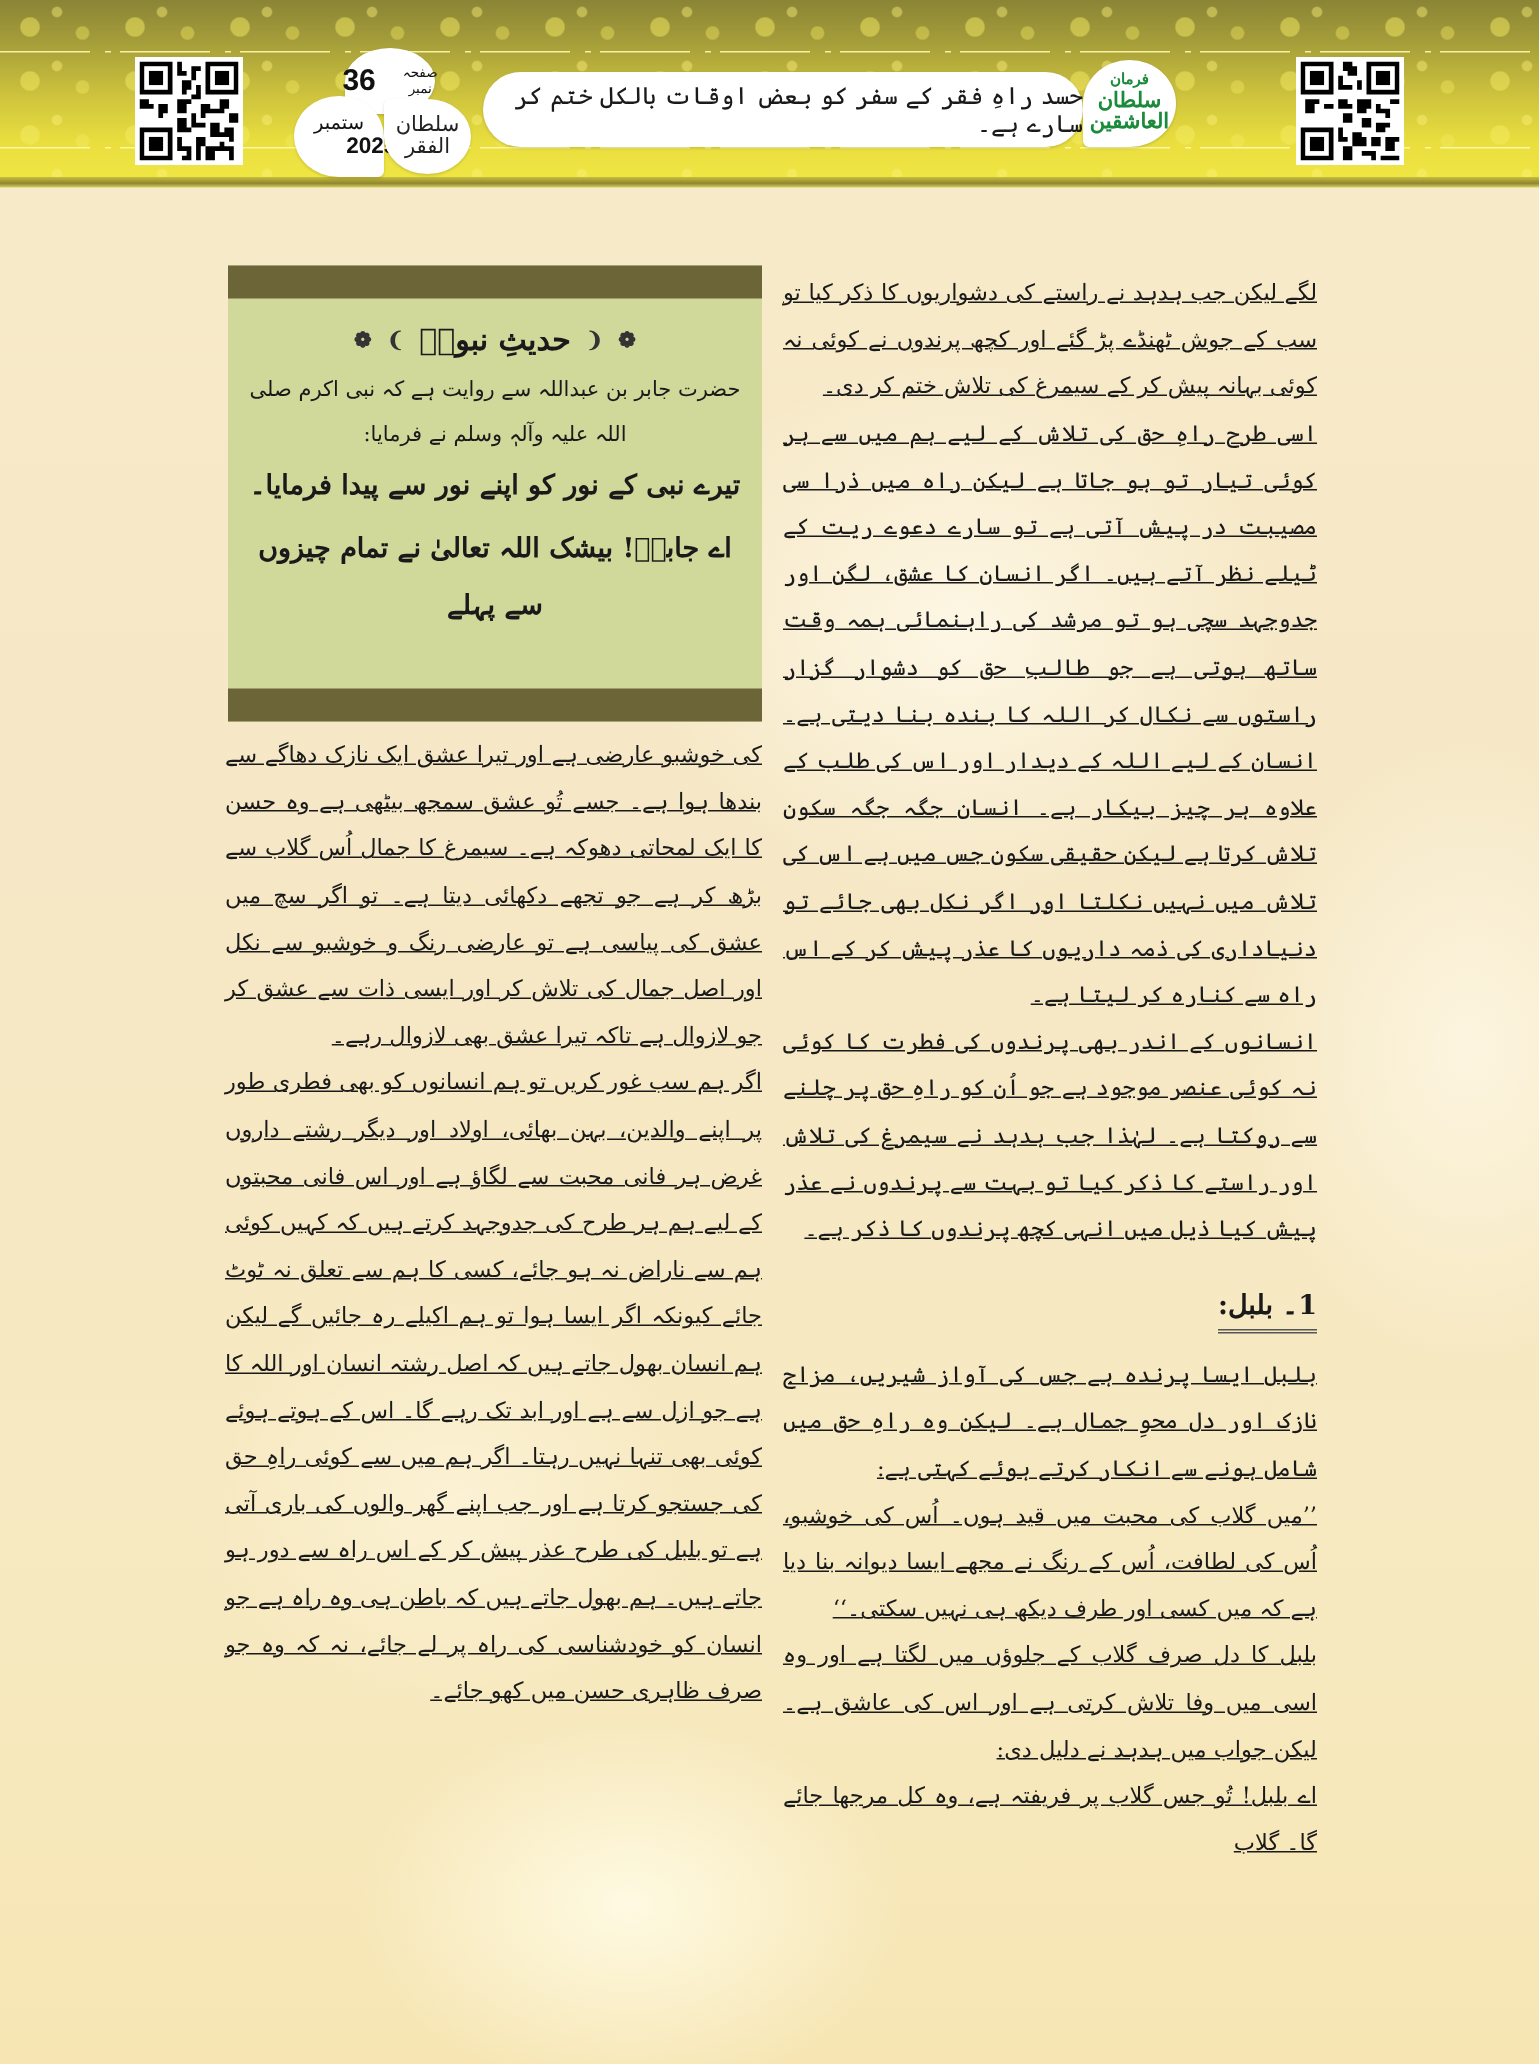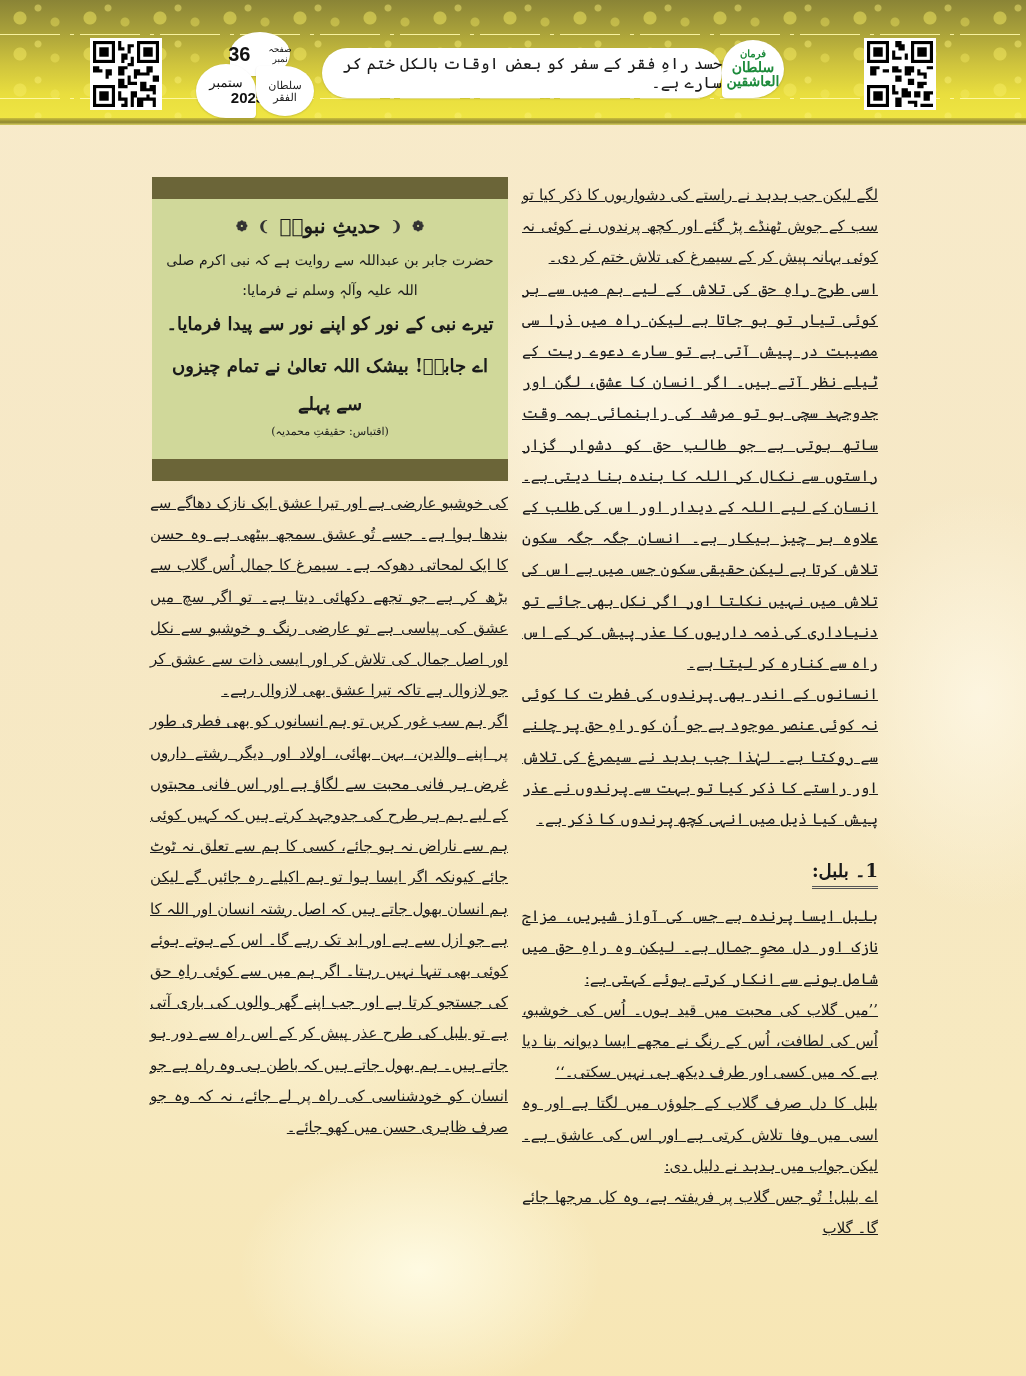--- a/index.html
+++ b/index.html
@@ -52,21 +52,21 @@
       display: flex; flex-direction: column; align-items: center; justify-content: center;
       text-align: center; box-shadow: 0 1px 2px rgba(0,0,0,0.15);
     }
     .bubble.drop-right { border-bottom-right-radius: 4px; text-align: right; }
     .bubble.drop-left { border-bottom-left-radius: 4px; }
     .bubble.drop-topleft { border-top-left-radius: 4px; }
     .issue-num { font-family: "Liberation Sans", sans-serif; font-weight: bold; font-size: 20px; color: #111; line-height: 1; }
     .issue-label { font-family: "DejaVu Serif", serif; font-size: 9px; color: #111; direction: rtl; }
     .month { font-family: "DejaVu Serif", serif; font-size: 13px; color: #111; direction: rtl; line-height: 1.1; }
     .year { font-family: "Liberation Sans", sans-serif; font-weight: bold; font-size: 15px; color: #111; line-height: 1.1; margin-left: 43px; }
-    .mag-logo { font-family: Liberation Serif, serif; font-size: 11px; color: #222; direction: rtl; line-height: 1.1; }
+    .mag-logo { font-family: Liberation Serif, serif; font-size: 14px; color: #222; direction: rtl; line-height: 1.1; }
     .farman-logo { font-family: "DejaVu Serif", serif; color: #1b8a3a; direction: rtl; line-height: 1.05; font-weight: bold; }
     .farman-logo .l1 { font-size: 10px; }
     .farman-logo .l2 { font-size: 14px; }
 
     
     .col {
       position: absolute; direction: rtl; text-align: justify;
       font-family: "DejaVu Serif", serif; font-size: 15px; line-height: 31.2px; color: #1a1a1a;
     }
     .col p { margin: 0; text-decoration: underline; }
@@ -167,21 +167,20 @@
     <div class="hadith-title">
       <span class="orn">❁</span>
       <span style="font-size:14px;color:#333">❨</span>
       <span>حدیثِ نبویؐ</span>
       <span style="font-size:14px;color:#333">❩</span>
       <span class="orn">❁</span>
     </div>
     <div class="hadith-intro">حضرت جابر بن عبداللہ سے روایت ہے کہ نبی اکرم صلی اللہ علیہ وآلہٖ وسلم نے فرمایا:</div>
     <div class="hadith-text" style="margin-top:0">تیرے نبی کے نور کو اپنے نور سے پیدا فرمایا۔</div>
     <div class="hadith-text">اے جابرؓ! بیشک اللہ تعالیٰ نے تمام چیزوں سے پہلے</div>
-    <div class="hadith-source">(اقتباس: حقیقتِ محمدیہ)</div>
   </div>
   <div class="bar-bottom"></div>
 </div>
 
 <div class="col col-right">
   <p>لگے لیکن جب ہدہد نے راستے کی دشواریوں کا ذکر کیا تو سب کے جوش ٹھنڈے پڑ گئے اور کچھ پرندوں نے کوئی نہ کوئی بہانہ پیش کر کے سیمرغ کی تلاش ختم کر دی۔</p>
   <p>اسی طرح راہِ حق کی تلاش کے لیے ہم میں سے ہر کوئی تیار تو ہو جاتا ہے لیکن راہ میں ذرا سی مصیبت در پیش آتی ہے تو سارے دعوے ریت کے ٹیلے نظر آتے ہیں۔ اگر انسان کا عشق، لگن اور جدوجہد سچی ہو تو مرشد کی راہنمائی ہمہ وقت ساتھ ہوتی ہے جو طالبِ حق کو دشوار گزار راستوں سے نکال کر اللہ کا بندہ بنا دیتی ہے۔ انسان کے لیے اللہ کے دیدار اور اس کی طلب کے علاوہ ہر چیز بیکار ہے۔ انسان جگہ جگہ سکون تلاش کرتا ہے لیکن حقیقی سکون جس میں ہے اس کی تلاش میں نہیں نکلتا اور اگر نکل بھی جائے تو دنیاداری کی ذمہ داریوں کا عذر پیش کر کے اس راہ سے کنارہ کر لیتا ہے۔</p>
   <p>انسانوں کے اندر بھی پرندوں کی فطرت کا کوئی نہ کوئی عنصر موجود ہے جو اُن کو راہِ حق پر چلنے سے روکتا ہے۔ لہٰذا جب ہدہد نے سیمرغ کی تلاش اور راستے کا ذکر کیا تو بہت سے پرندوں نے عذر پیش کیا ذیل میں انہی کچھ پرندوں کا ذکر ہے۔</p>
   <div class="section-heading">1۔ بلبل:</div>
   <p>بلبل ایسا پرندہ ہے جس کی آواز شیریں، مزاج نازک اور دل محوِ جمال ہے۔ لیکن وہ راہِ حق میں شامل ہونے سے انکار کرتے ہوئے کہتی ہے:</p>

